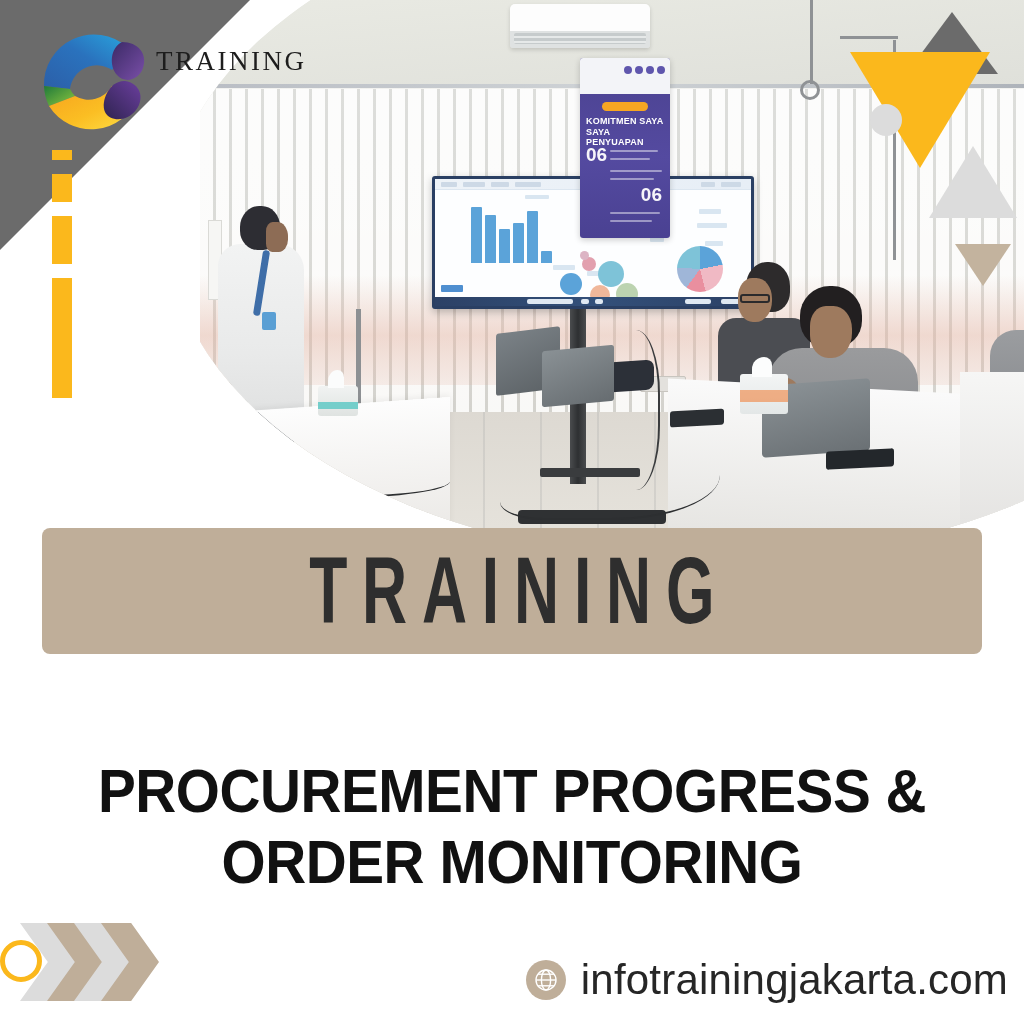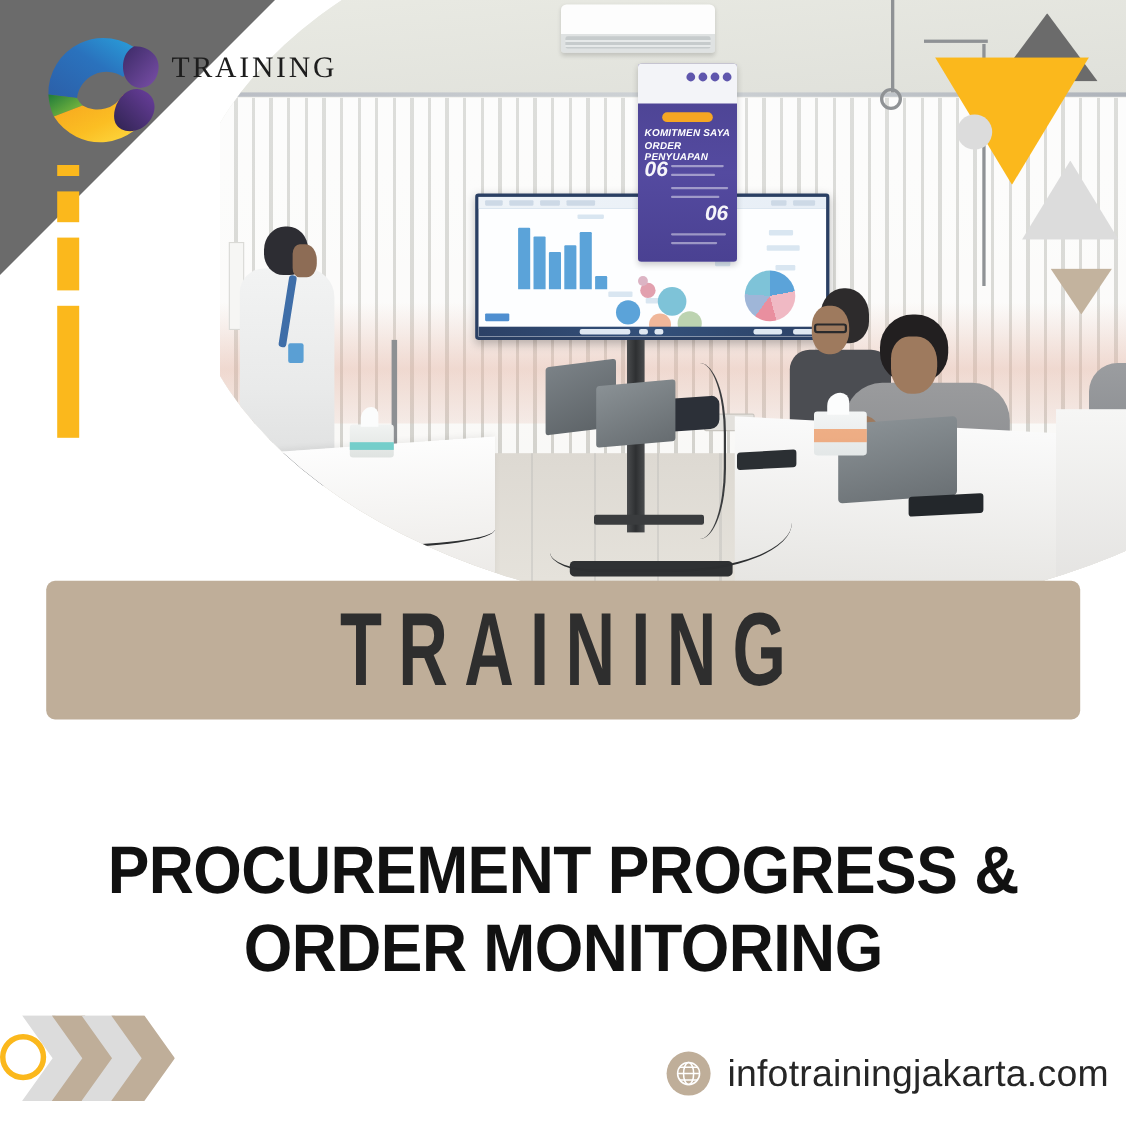--- a/index.html
+++ b/index.html
@@ -18,21 +18,20 @@
     background:#ffffff;
     overflow:hidden;
   }
 
   
   .photo-wrap{
     position:absolute;
     left:200px; top:0px;
     width:824px; height:540px;
     overflow:hidden;
-    font-style:italic;
   }
   .photo{
     position:absolute; left:0; top:0;
     width:824px; height:540px;
     overflow:hidden;
     -webkit-clip-path: ellipse(66% 62% at 62% 42%);
     clip-path: ellipse(66% 62% at 62% 42%);
     background:#e8e9e4;
   }
   
@@ -378,21 +377,21 @@
     position:absolute; right:16px; top:956px;
     display:flex; align-items:center; gap:15px;
   }
   .globe{
     width:40px; height:40px; border-radius:50%;
     background:#bfae99; position:relative; flex:0 0 auto;
   }
   .globe svg{ position:absolute; left:8px; top:8px; }
   .website-text{
     font-family:"Liberation Sans", sans-serif;
-    font-size:34px; color:#262626; letter-spacing:.2px;
+    font-size:42px; color:#262626; letter-spacing:.2px;
   }
 </style>
 </head>
 <body>
 
 <div id="poster">
 
   <div class="photo-wrap">
     <div class="photo">
       <div class="ph-ceiling"></div>
@@ -475,21 +474,21 @@
       <div class="standee">
         <div class="st-top"></div>
         <div class="st-dots">
             <i></i>
             <i></i>
             <i></i>
             <i></i>
           </div>
         <div class="st-pill"></div>
         <div class="st-t1">KOMITMEN SAYA</div>
-        <div class="st-t2">ORDER PENYUAPAN</div>
+        <div class="st-t2">SAYA PENYUAPAN</div>
         <div class="st-n1">06</div>
         <div class="st-n2">06</div>
         <div class="st-line" style="top:92px;width:48px"></div>
         <div class="st-line" style="top:100px;width:40px"></div>
         <div class="st-line" style="top:112px;width:52px"></div>
         <div class="st-line" style="top:120px;width:44px"></div>
         <div class="st-line" style="top:154px;width:50px"></div>
         <div class="st-line" style="top:162px;width:42px"></div>
       </div>
 

